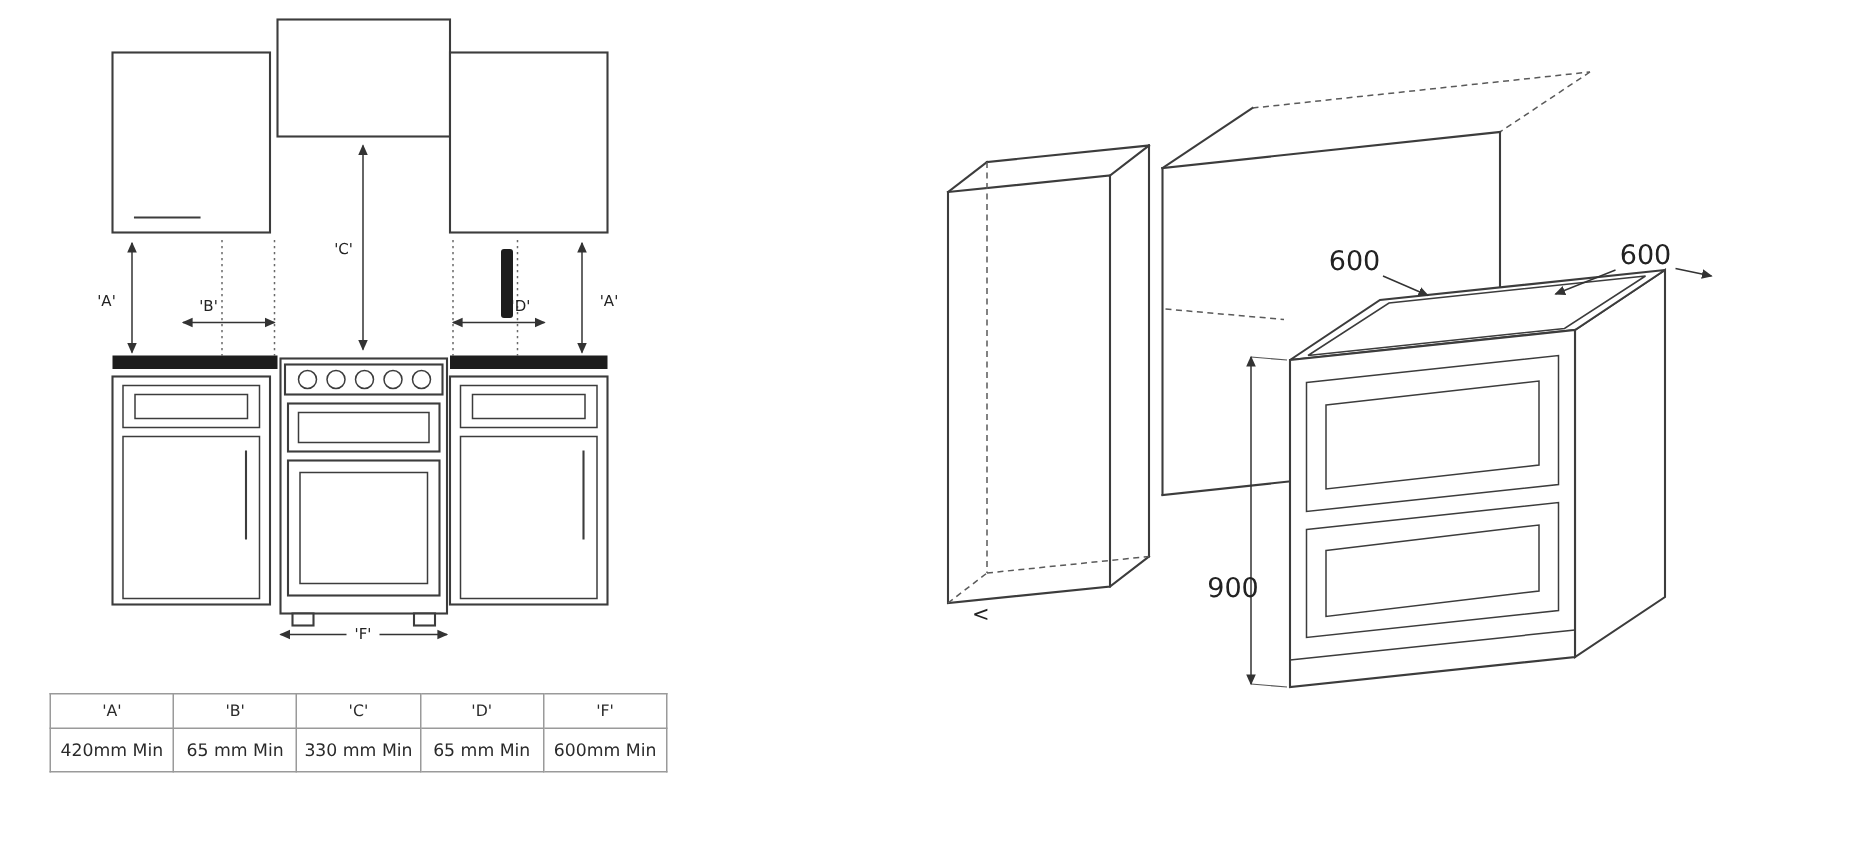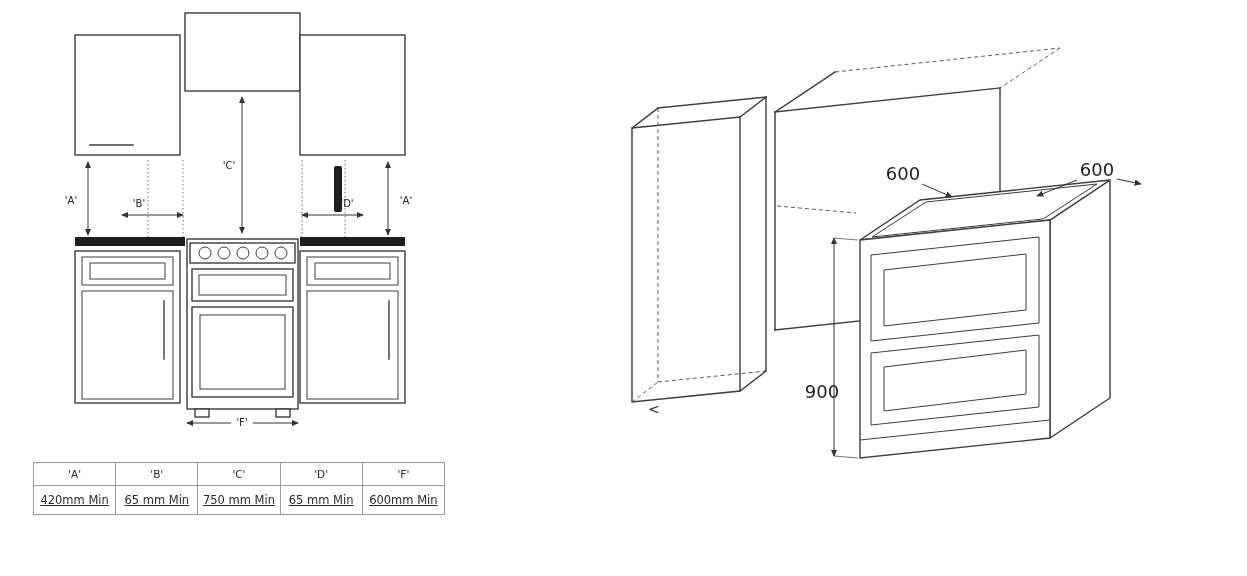--- a/index.html
+++ b/index.html
@@ -16,21 +16,21 @@
   svg .dot{stroke:#6a6a6a;stroke-width:1;fill:none;stroke-dasharray:1.5 2.5;}
   svg .dim{stroke:#333;stroke-width:1;fill:none;}
   svg .ext{stroke:#555;stroke-width:0.8;fill:none;}
   svg text{font-family:"DejaVu Sans",sans-serif;fill:#222;}
   svg .lbl{font-size:10px;text-anchor:middle;}
   svg .big{font-size:18px;text-anchor:middle;}
   .spec-table{position:absolute;left:33px;top:462px;width:412px;}
   .spec-table table{border-collapse:collapse;width:100%;table-layout:fixed;}
   .spec-table td{border:1px solid #9a9a9a;text-align:center;color:#2a2a2a;background:#fff;}
   .spec-table tr.hdr td{height:20px;font-size:10.5px;}
-  .spec-table tr.val td{height:26px;font-size:11.5px;text-decoration:underline;}
+  .spec-table tr.val td{height:26px;font-size:11.5px;}
 </style>
 </head>
 <body>
 
 <div class="canvas">
 
   <svg class="left-svg" width="470" height="450" viewBox="0 0 470 450">
     <defs>
       <marker id="ahL" markerWidth="8" markerHeight="8" viewBox="0 0 10 10" refX="8" refY="5" orient="auto-start-reverse">
         <path d="M0,1 L9,5 L0,9 z" fill="#333"></path>
@@ -120,21 +120,21 @@
           <tr class="hdr">
         <td>'A'</td>
         <td>'B'</td>
         <td>'C'</td>
         <td>'D'</td>
         <td>'F'</td>
       </tr>
       <tr class="val">
         <td>420mm Min</td>
         <td>65 mm Min</td>
-        <td>750 mm Min</td>
+        <td>330 mm Min</td>
         <td>65 mm Min</td>
         <td>600mm Min</td>
       </tr>
     </tbody>
       </table>
   </div>
 
   <svg class="right-svg" width="640" height="480" viewBox="0 0 640 480">
     <defs>
       <marker id="ahR" markerWidth="8" markerHeight="8" viewBox="0 0 10 10" refX="8" refY="5" orient="auto-start-reverse">

